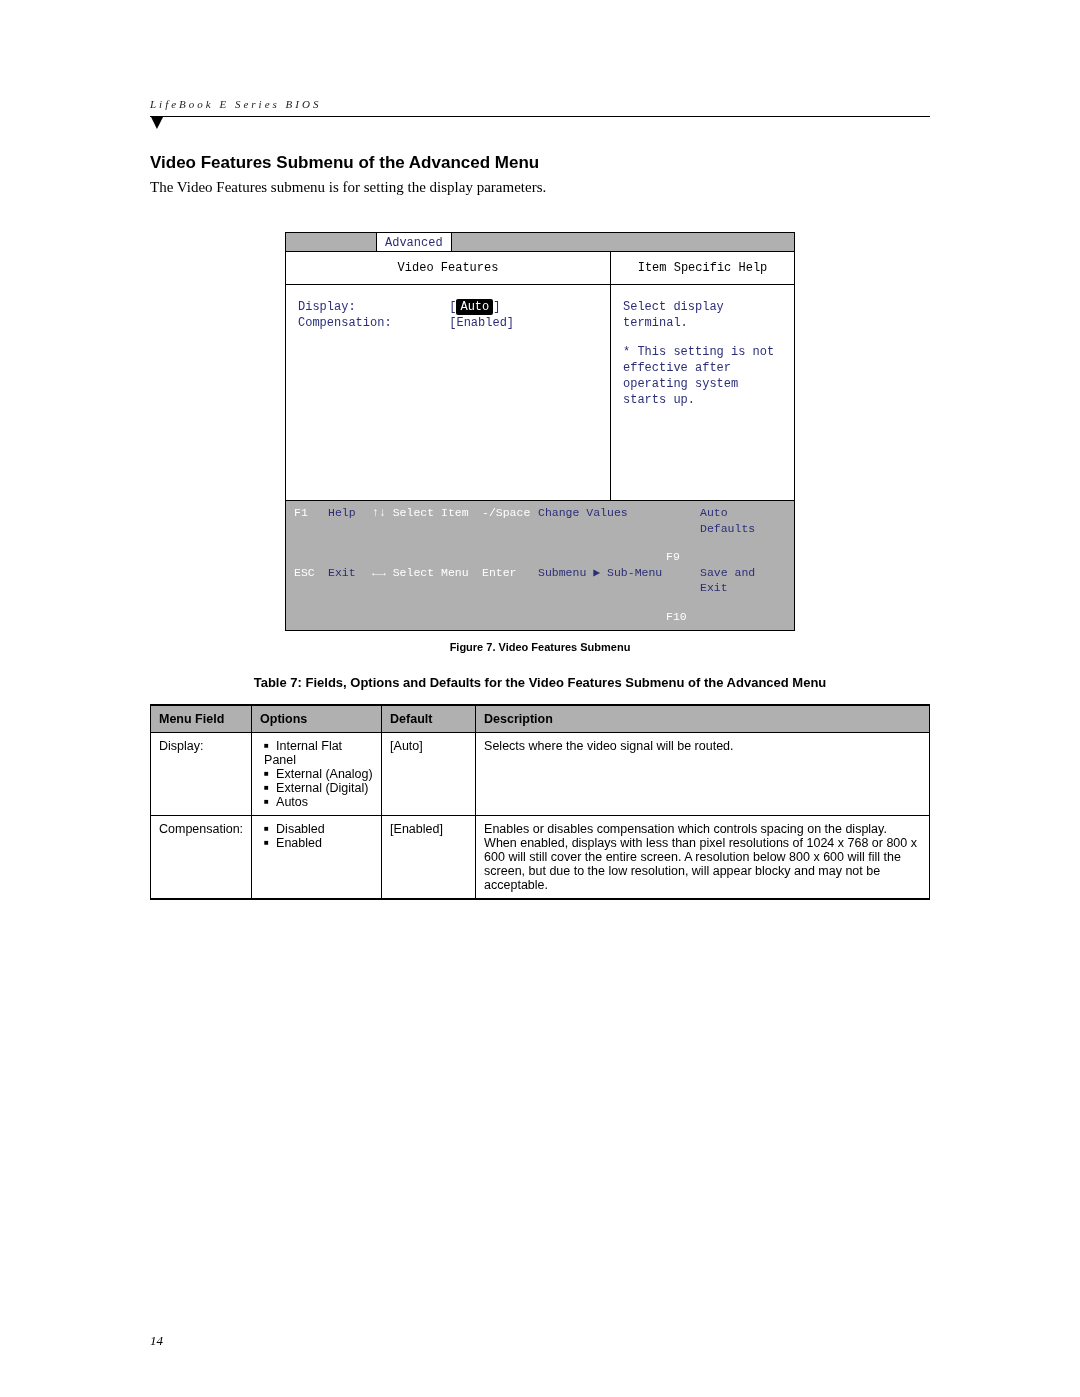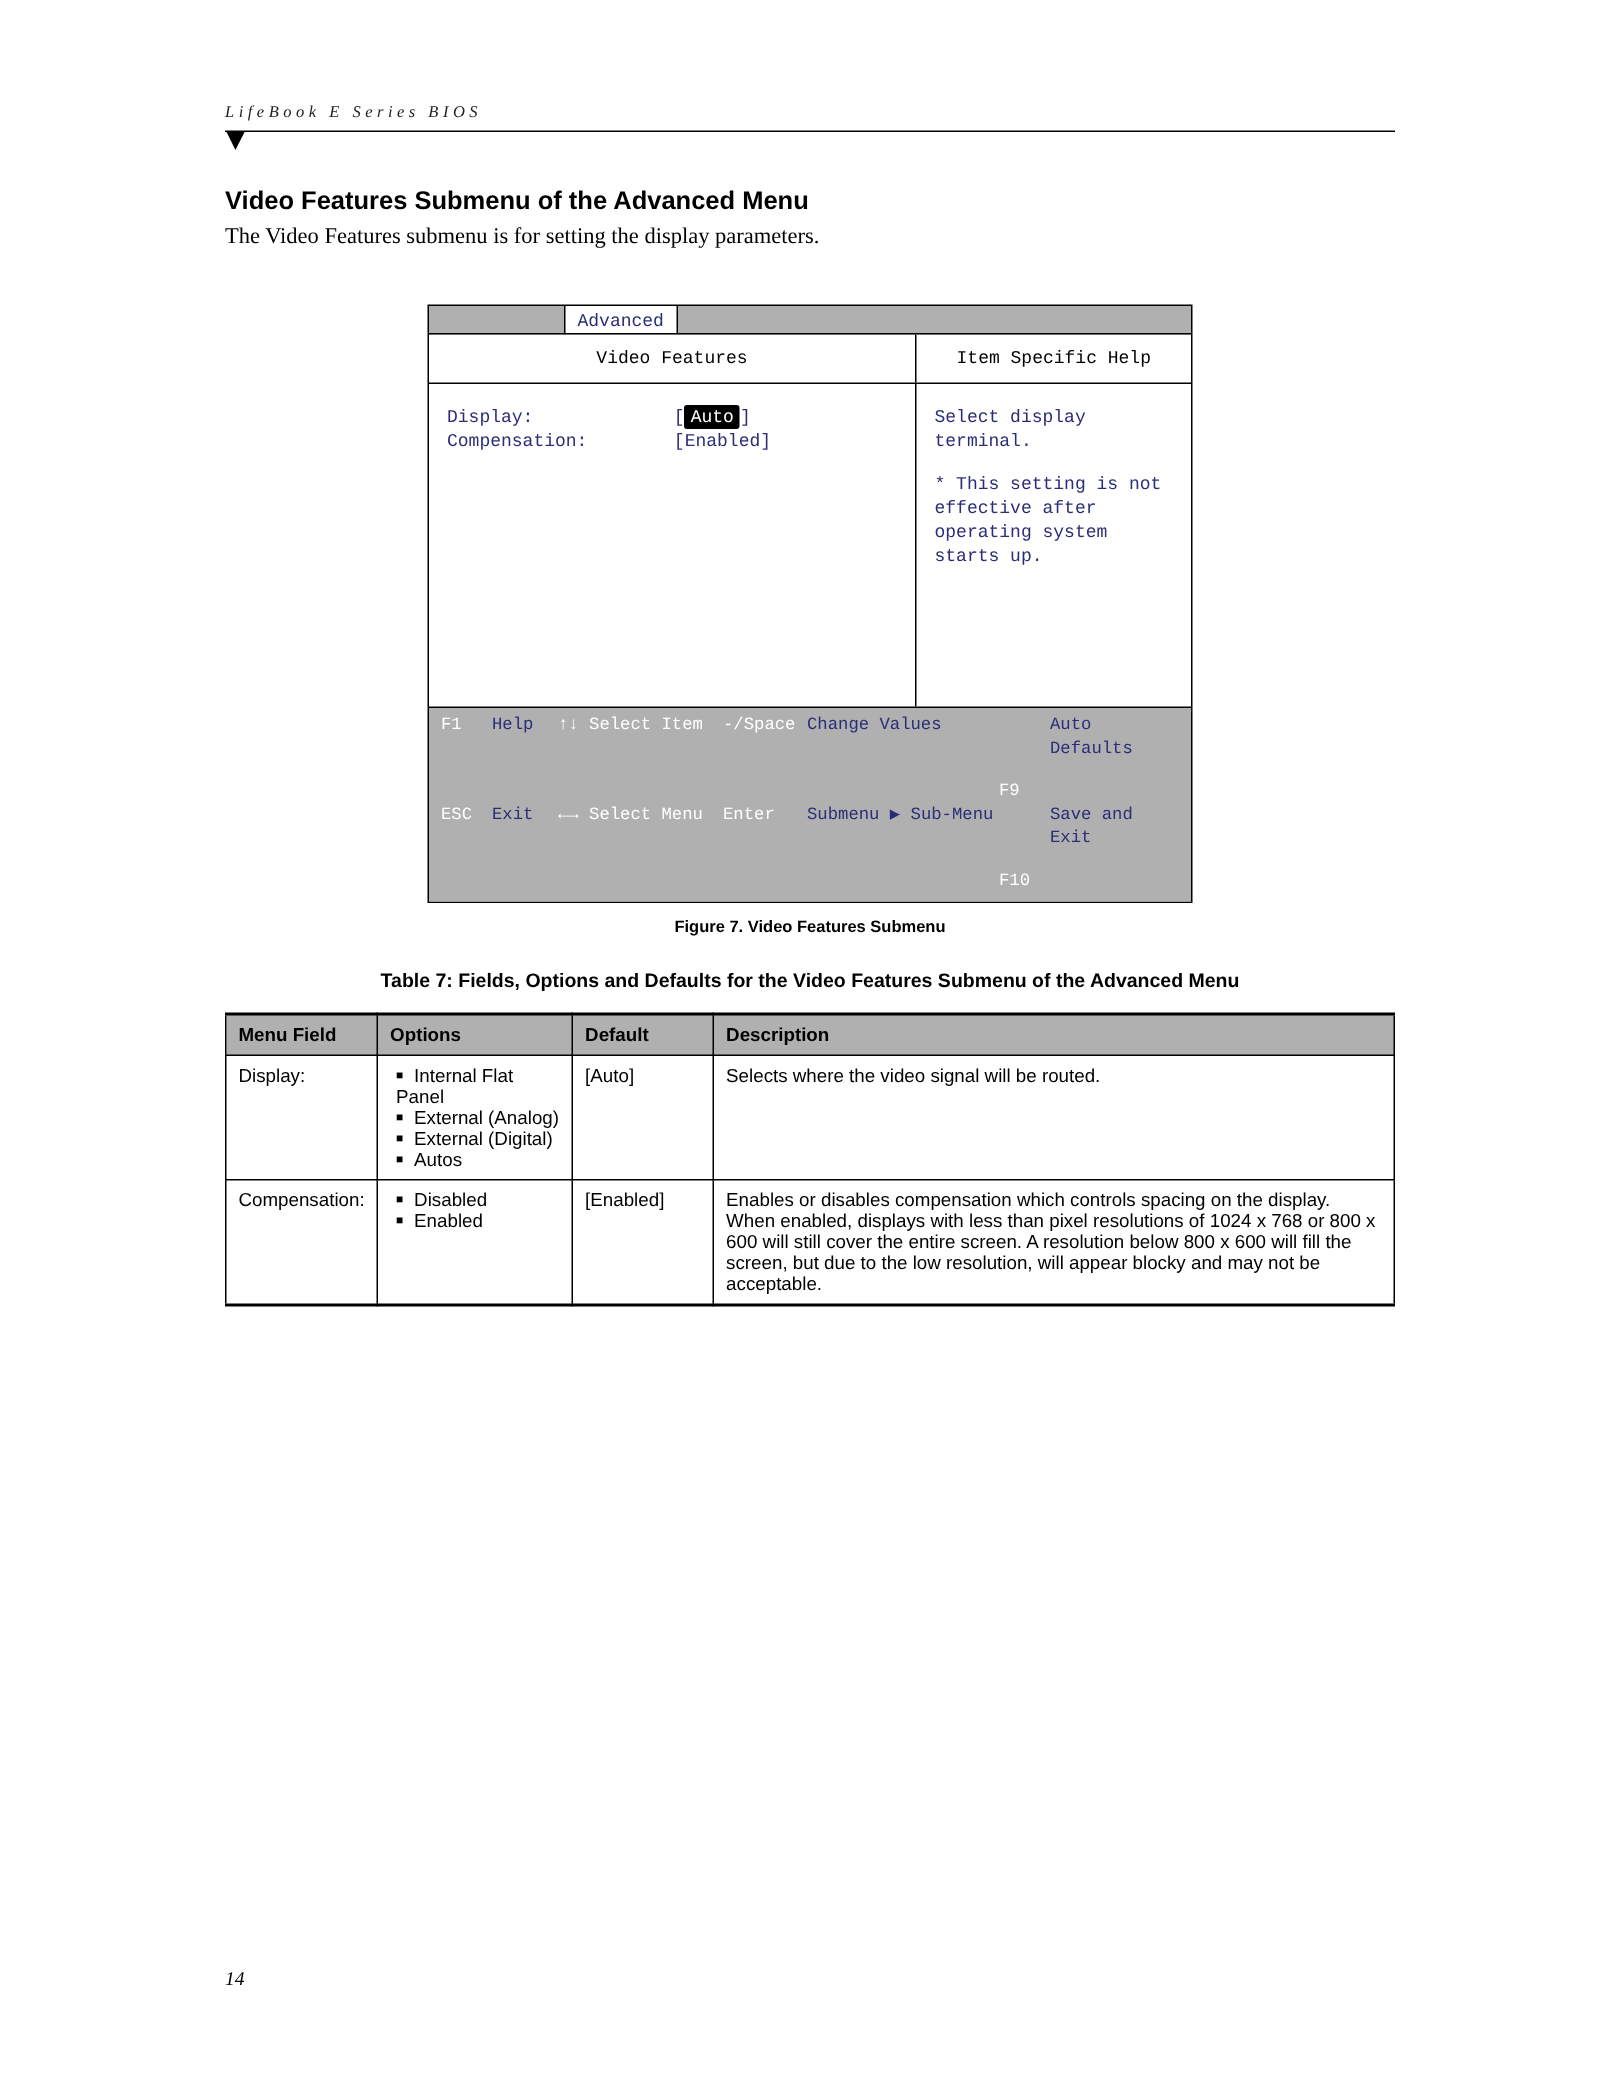--- a/index.html
+++ b/index.html
@@ -8,21 +8,21 @@
     background: #fff;
     width: 1080px;
     font-family: Georgia, "Times New Roman", serif;
     color: #000;
   }
   .page {
     position: relative;
     width: 1080px;
     height: 1397px;
     box-sizing: border-box;
-    padding: 69px 150px 60px 150px;
+    padding: 98px 150px 60px 150px;
   }
   .running-head {
     font-family: Georgia, "Times New Roman", serif;
     font-style: italic;
     letter-spacing: 3px;
     font-size: 11px;
     color: #222;
     border-bottom: 1px solid #000;
     padding-bottom: 6px;
     margin-bottom: 0;
@@ -183,21 +183,21 @@
     vertical-align: 2px;
   }
   .col-mf   { width: 94px; }
   .col-opt  { width: 130px; }
   .col-def  { width: 94px; }
   .col-desc { }
 
   .page-number {
     position: absolute;
     left: 150px;
-    bottom: 70px;
+    bottom: 48px;
     font-family: Georgia, serif;
     font-style: italic;
     font-size: 13px;
     margin-top: 24px;
   }
 </style>
 </head>
 <body>
 
 <div class="page">

